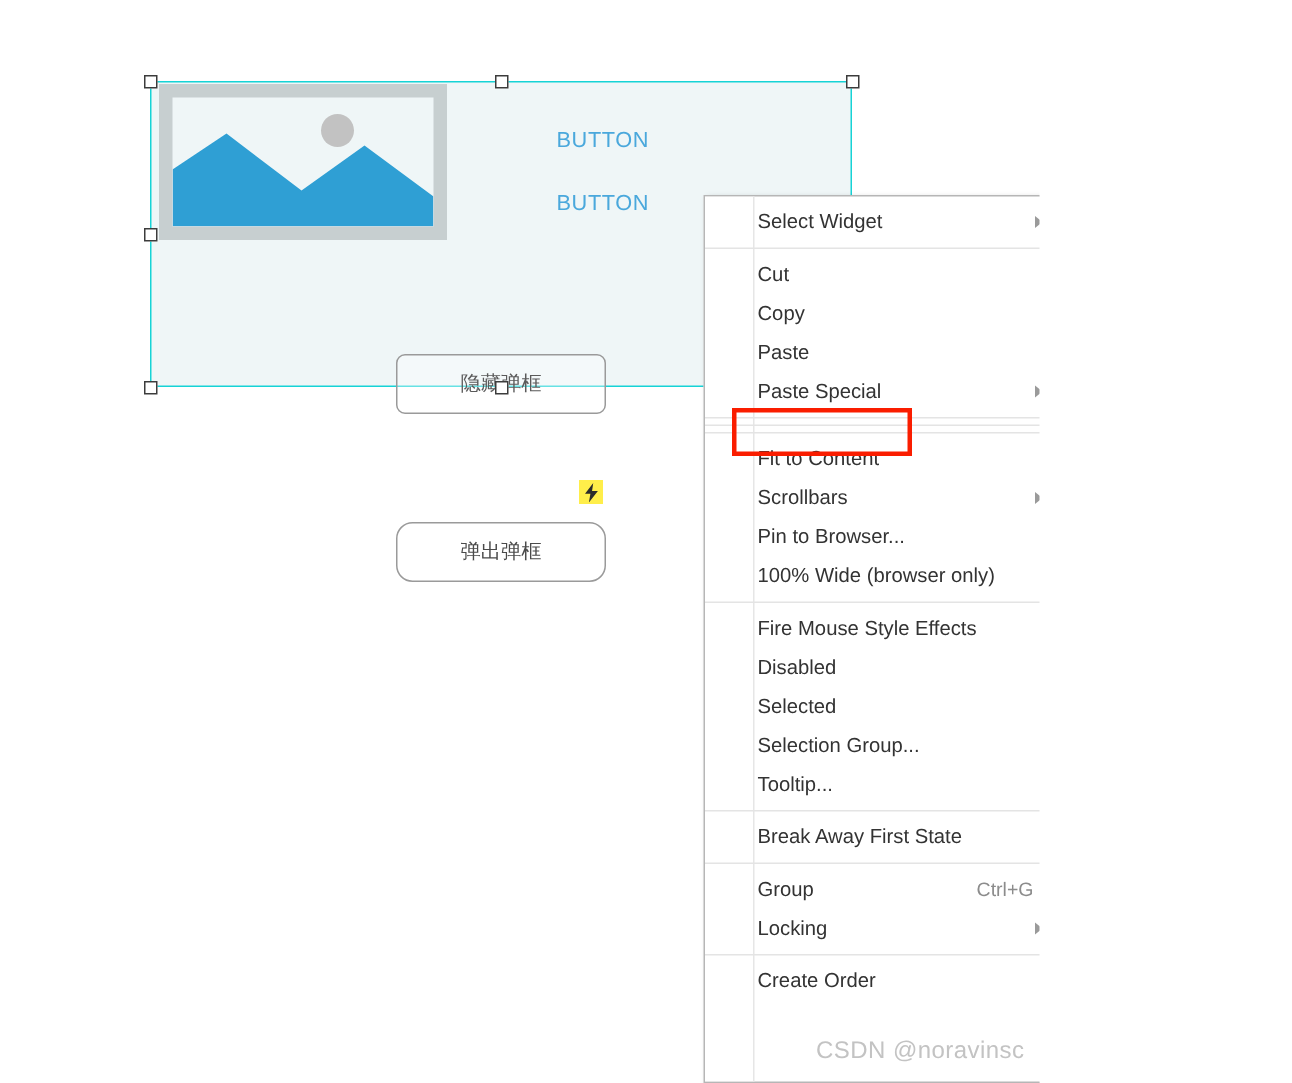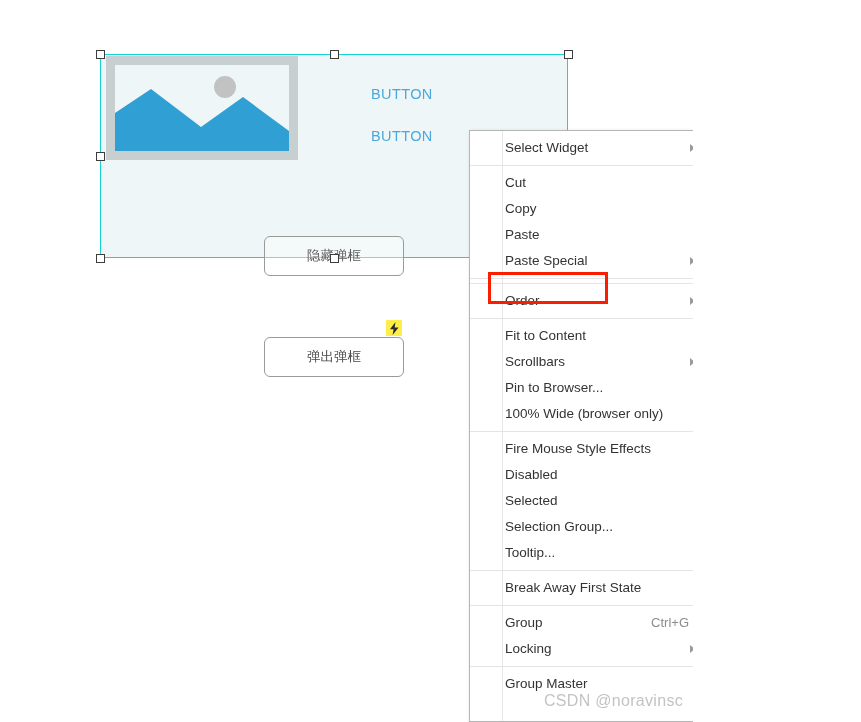--- a/index.html
+++ b/index.html
@@ -94,23 +94,24 @@
     left: 264px;
     top: 216px;
     width: 140px;
     height: 40px;
     background: rgba(255,255,255,0.35);
     color: #5a5a5a;
     z-index: 4;
   }
   #show-dialog-button {
     left: 264px;
-    top: 317px;
+    top: 328px;
     width: 140px;
     height: 40px;
+    border-radius: 11px;
   }
   #interaction-badge {
     position: absolute;
     left: 386px;
     top: 320px;
     width: 16px;
     height: 16px;
     background: #ffee4a;
     display: flex;
     align-items: center;
@@ -249,39 +250,38 @@
     <div class="gutter"></div>
     <div class="items" id="menu-items">
         <div class="menu-item"><span>Select Widget</span><span class="submenu-arrow"></span></div>
         <div class="menu-sep"></div>
         <div class="menu-item"><span>Cut</span></div>
         <div class="menu-item"><span>Copy</span></div>
         <div class="menu-item"><span>Paste</span></div>
         <div class="menu-item"><span>Paste Special</span><span class="submenu-arrow"></span></div>
         <div class="menu-sep"></div>
         <div class="menu-sep"></div>
-        <div class="menu-item"><span>Order</span><span class="submenu-arrow"></span></div>
         <div class="menu-sep"></div>
         <div class="menu-item"><span>Fit to Content</span></div>
         <div class="menu-item"><span>Scrollbars</span><span class="submenu-arrow"></span></div>
         <div class="menu-item"><span>Pin to Browser...</span></div>
         <div class="menu-item"><span>100% Wide (browser only)</span></div>
         <div class="menu-sep"></div>
         <div class="menu-item"><span>Fire Mouse Style Effects</span></div>
         <div class="menu-item"><span>Disabled</span></div>
         <div class="menu-item"><span>Selected</span></div>
         <div class="menu-item"><span>Selection Group...</span></div>
         <div class="menu-item"><span>Tooltip...</span></div>
         <div class="menu-sep"></div>
         <div class="menu-item"><span>Break Away First State</span></div>
         <div class="menu-sep"></div>
         <div class="menu-item"><span>Group</span><span class="shortcut">Ctrl+G</span></div>
         <div class="menu-item"><span>Locking</span><span class="submenu-arrow"></span></div>
         <div class="menu-sep"></div>
-        <div class="menu-item"><span>Group Master</span></div>
+        <div class="menu-item"><span>Create Order</span></div>
       </div>
   </div>
 
   <div id="set-hidden-highlight"></div>
 
   <div id="watermark">CSDN @noravinsc</div>
 
 </div>
 
 </body></html>

